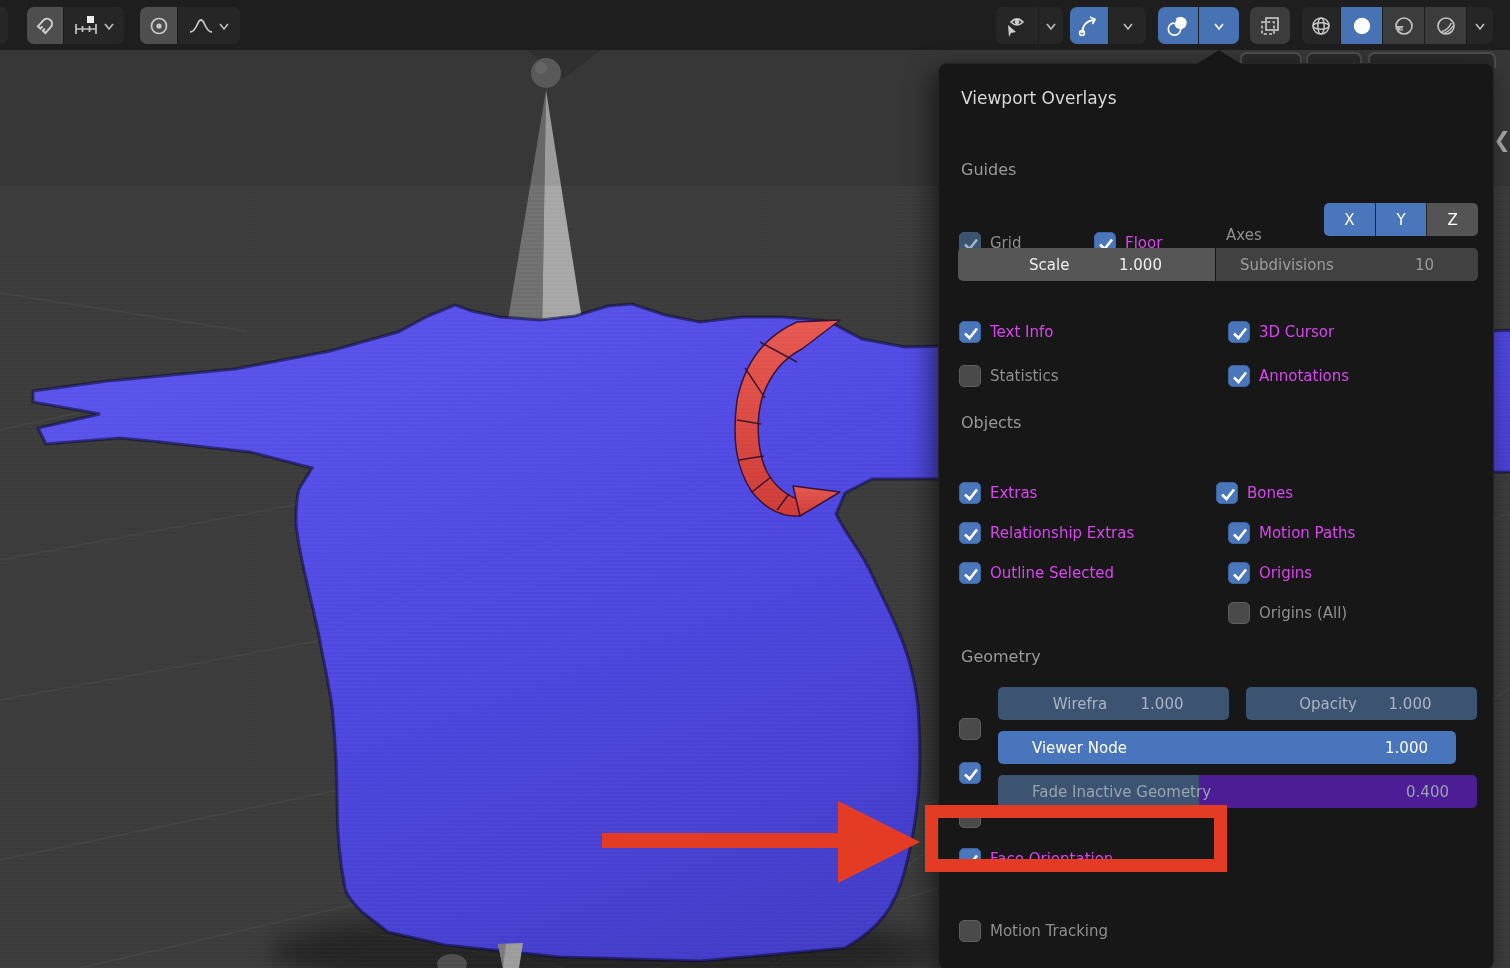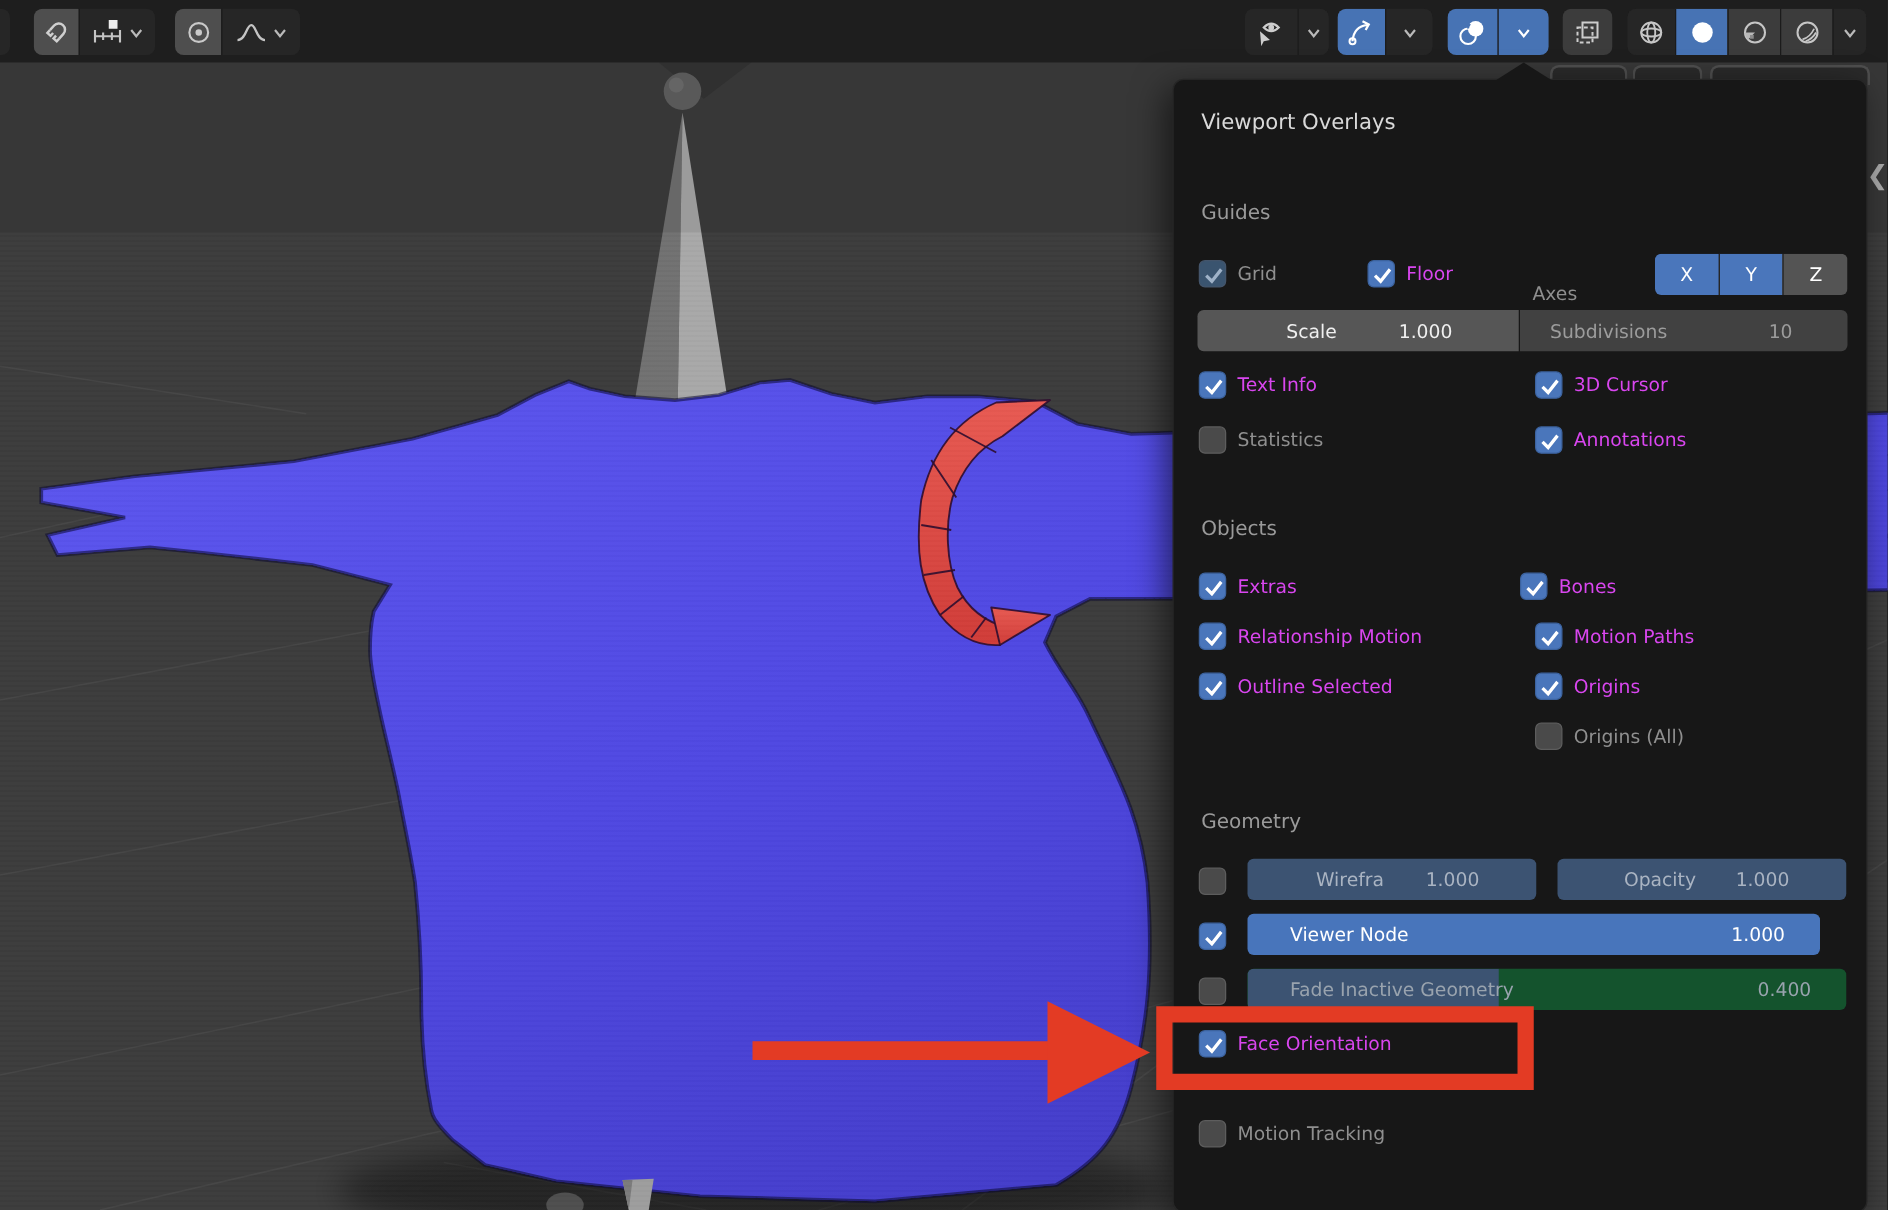--- a/index.html
+++ b/index.html
@@ -26,21 +26,21 @@
         border-bottom:none;border-radius:7px 7px 0 0;z-index:4;}
   
   #panel{position:absolute;left:938px;top:63px;width:554px;height:905px;background:#171717;
          border:1px solid #262626;border-radius:9px;z-index:6;
          box-shadow:-6px 8px 26px rgba(0,0,0,.55);color:#e6e6e6;}
   #notch{position:absolute;left:1197px;top:50px;width:0;height:0;z-index:7;
          border-left:22px solid transparent;border-right:22px solid transparent;border-bottom:14px solid #171717;}
   .ptitle{position:absolute;left:22px;top:24px;font-size:17px;color:#d9d9d9;}
   .seclabel{position:absolute;left:22px;font-size:16px;color:#9a9a9a;}
   .abs{position:absolute;}
-  .cbrow{position:absolute;height:26px;display:flex;align-items:center;}
+  .cbrow{position:absolute;height:26px;display:flex;align-items:center;margin-top:24px;}
   .cb{width:22px;height:22px;border-radius:5px;background:#4a4a4a;border:1px solid #5d5d5d;
       box-sizing:border-box;position:relative;flex:none;}
   .cb svg{position:absolute;left:1px;top:1px;visibility:hidden;}
   .cb.on{background:#4a76bb;border-color:#3c639f;}
   .cb.on svg{visibility:visible;}
   .cb.on.dim{background:#3a546f;border-color:#44556b;}
   .cb.on.dim svg polyline{stroke:#9fb2c8;}
   .cblabel{margin-left:9px;font-size:15px;color:#d946ef;white-space:nowrap;}
   .dimtext{color:#8f8f8f;}
   
@@ -50,21 +50,21 @@
   #xyz .seg + .seg{border-left:1px solid #262626;}
   
   .slider{position:absolute;height:33px;border-radius:5px;display:flex;align-items:center;
           font-size:15px;overflow:hidden;box-sizing:border-box;}
   .slider .lab{margin-left:34px;white-space:nowrap;z-index:1;}
   .slider .val{margin-left:auto;margin-right:28px;z-index:1;}
   .slider.grey{background:#565656;color:#f0f0f0;}
   .slider.darkgrey{background:#414141;color:#9c9c9c;}
   .slider.dimblue{background:#3c5372;color:#aab4c2;}
   .slider.blue{background:#4875bb;color:#fff;}
-  .slider.track{background:#14532d;color:#99a3ae;}
+  .slider.track{background:#4c1d95;color:#99a3ae;}
   .fillbar{position:absolute;left:0;top:0;bottom:0;background:#3c5372;}
   .slider.center2 .lab{margin-left:0;position:absolute;left:13%;width:45%;text-align:center;}
   .slider.center2 .val{margin:0;position:absolute;left:50%;width:42%;text-align:center;}
   
   #collapse{position:absolute;left:1494px;top:118px;width:16px;height:44px;z-index:3;
             color:#a8a8a8;font-size:21px;display:flex;align-items:center;justify-content:center;}
   
   #hlbox{position:absolute;left:925px;top:805px;width:302px;height:67px;box-sizing:border-box;
          border:13px solid #e33b24;z-index:10;}
   #arrowshaft{position:absolute;left:602px;top:833px;width:238px;height:15px;background:#e33b24;z-index:10;}
@@ -832,21 +832,21 @@
       </div>
       <span class="cblabel">Bones</span>
     </div>
 
     <div class="cbrow" style="left:20px;top:432px;">
       <div class="cb on">
         <svg width="20" height="20" viewBox="0 0 20 20">
             <polyline points="4,10.5 8.5,15 16,5.5" fill="none" stroke="#fff" stroke-width="2.6"></polyline>
           </svg>
       </div>
-      <span class="cblabel">Relationship Motion</span>
+      <span class="cblabel">Relationship Extras</span>
     </div>
     <div class="cbrow" style="left:289px;top:432px;">
       <div class="cb on">
         <svg width="20" height="20" viewBox="0 0 20 20">
             <polyline points="4,10.5 8.5,15 16,5.5" fill="none" stroke="#fff" stroke-width="2.6"></polyline>
           </svg>
       </div>
       <span class="cblabel">Motion Paths</span>
     </div>
 

